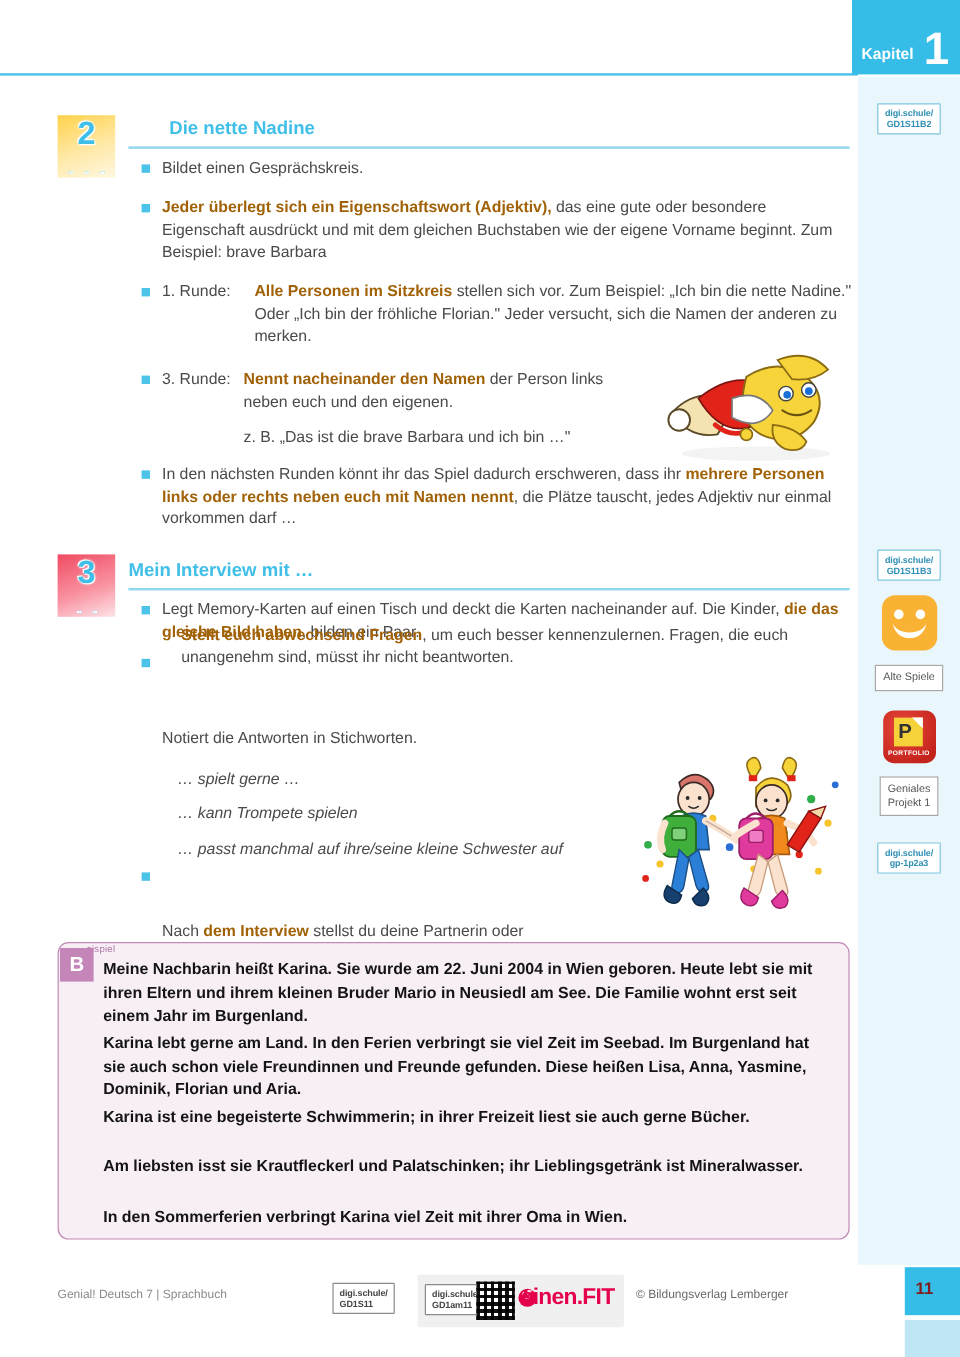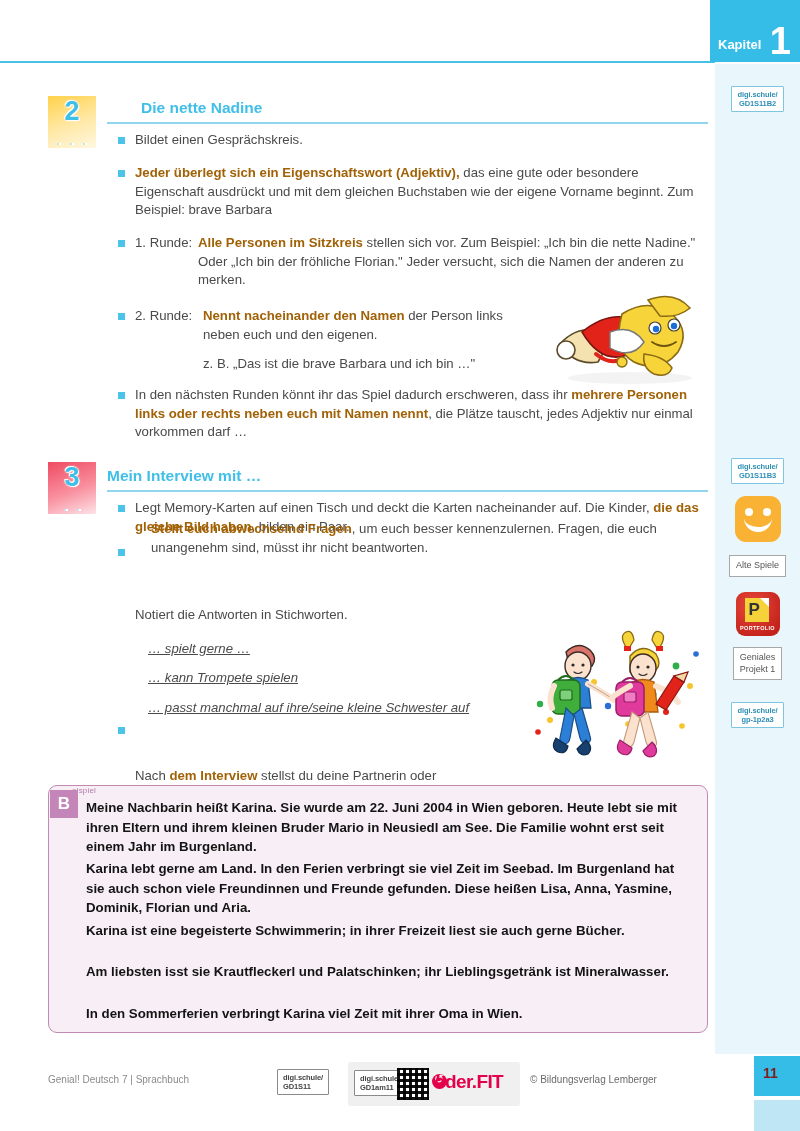--- a/index.html
+++ b/index.html
@@ -129,21 +129,21 @@
     position: absolute; height: 1.5px; background: #8fd6ee;
   }
 
   
   .blk { position: absolute; font-size: 13.2px; line-height: 18.5px; color: #4a4a4a; }
   .blk b { color: #a16207; font-weight: bold; }
   .bullet {
     position: absolute; width: 7px; height: 7px; background: #4cc3e8;
   }
   .runde-label { position: absolute; font-size: 13.2px; line-height: 18.5px; color: #4a4a4a; }
-  .ital { font-style: italic; text-decoration: underline; }
+  .ital { font-style: italic; }
 
   
   .ex-box {
     position: absolute; left: 48px; top: 785px; width: 660px; height: 248px;
     background: #f8eff6; border: 1.6px solid #c08ab4; border-radius: 9px;
   }
   .ex-word {
     position: absolute; left: 72px; top: 786px;
     font-size: 8px; color: #b07aa6; letter-spacing: 0.2px;
   }
@@ -286,26 +286,26 @@
   <span>Bildet einen Gesprächskreis.</span>
 </div>
 
 <span class="bullet" style="left:118px; top:170px;"></span>
 <div class="blk" style="left:135px; top:164px; width:572px;">
   <b>Jeder überlegt sich ein Eigenschaftswort (Adjektiv),</b><span> das eine gute oder besondere Eigenschaft ausdrückt und mit dem gleichen Buchstaben wie der eigene Vorname beginnt. Zum Beispiel: brave Barbara</span>
 </div>
 
 <span class="bullet" style="left:118px; top:240px;"></span>
 <div class="runde-label" style="left:135px; top:234px;">1. Runde:</div>
-<div class="blk" style="left:198px; top:234px; width:504px;">
+<div class="blk" style="left:212px; top:234px; width:504px;">
   <b>Alle Personen im Sitzkreis</b><span> stellen sich vor. Zum Beispiel: „Ich bin die nette Nadine." Oder „Ich bin der fröhliche Florian." Jeder versucht, sich die Namen der anderen zu merken.</span>
 </div>
 
 <span class="bullet" style="left:118px; top:313px;"></span>
-<div class="runde-label" style="left:135px; top:307px;">2. Runde:</div>
+<div class="runde-label" style="left:135px; top:307px;">3. Runde:</div>
 <div class="blk" style="left:203px; top:307px; width:330px;">
   <b>Nennt nacheinander den Namen</b><span> der Person links neben euch und den eigenen.</span>
 </div>
 <div class="blk" style="left:203px; top:355px; width:360px;">
   <span>z. B. „Das ist die brave Barbara und ich bin …"</span>
 </div>
 
 <span class="bullet" style="left:118px; top:392px;"></span>
 <div class="blk" style="left:135px; top:386px; width:572px;">
   <span>In den nächsten Runden könnt ihr das Spiel dadurch erschweren, dass ihr </span><b>mehrere Personen links oder rechts neben euch mit Namen nennt</b><span>, die Plätze tauscht, jedes Adjektiv nur einmal vorkommen darf …</span>
@@ -455,21 +455,21 @@
   </span>
 </div>
 
 <div class="digifit-strip">
   <span class="digi-badge" style="position:absolute; left:6px; top:8px; border-color:#8a8a8a; color:#444;">
     <span>digi.schule/</span><br>
     <span>GD1am11</span>
   </span>
   <span class="qr"></span>
   <span class="digifit-arrow"></span>
-  <span class="digifit-logo">oder.FIT</span>
+  <span class="digifit-logo">einen.FIT</span>
 </div>
 
 <div class="footer-right">© Bildungsverlag Lemberger</div>
 
 <div class="pagenum-box">
   <span class="pagenum">11</span>
 </div>
 <div class="pagenum-tail"></div>
 
 </body></html>

